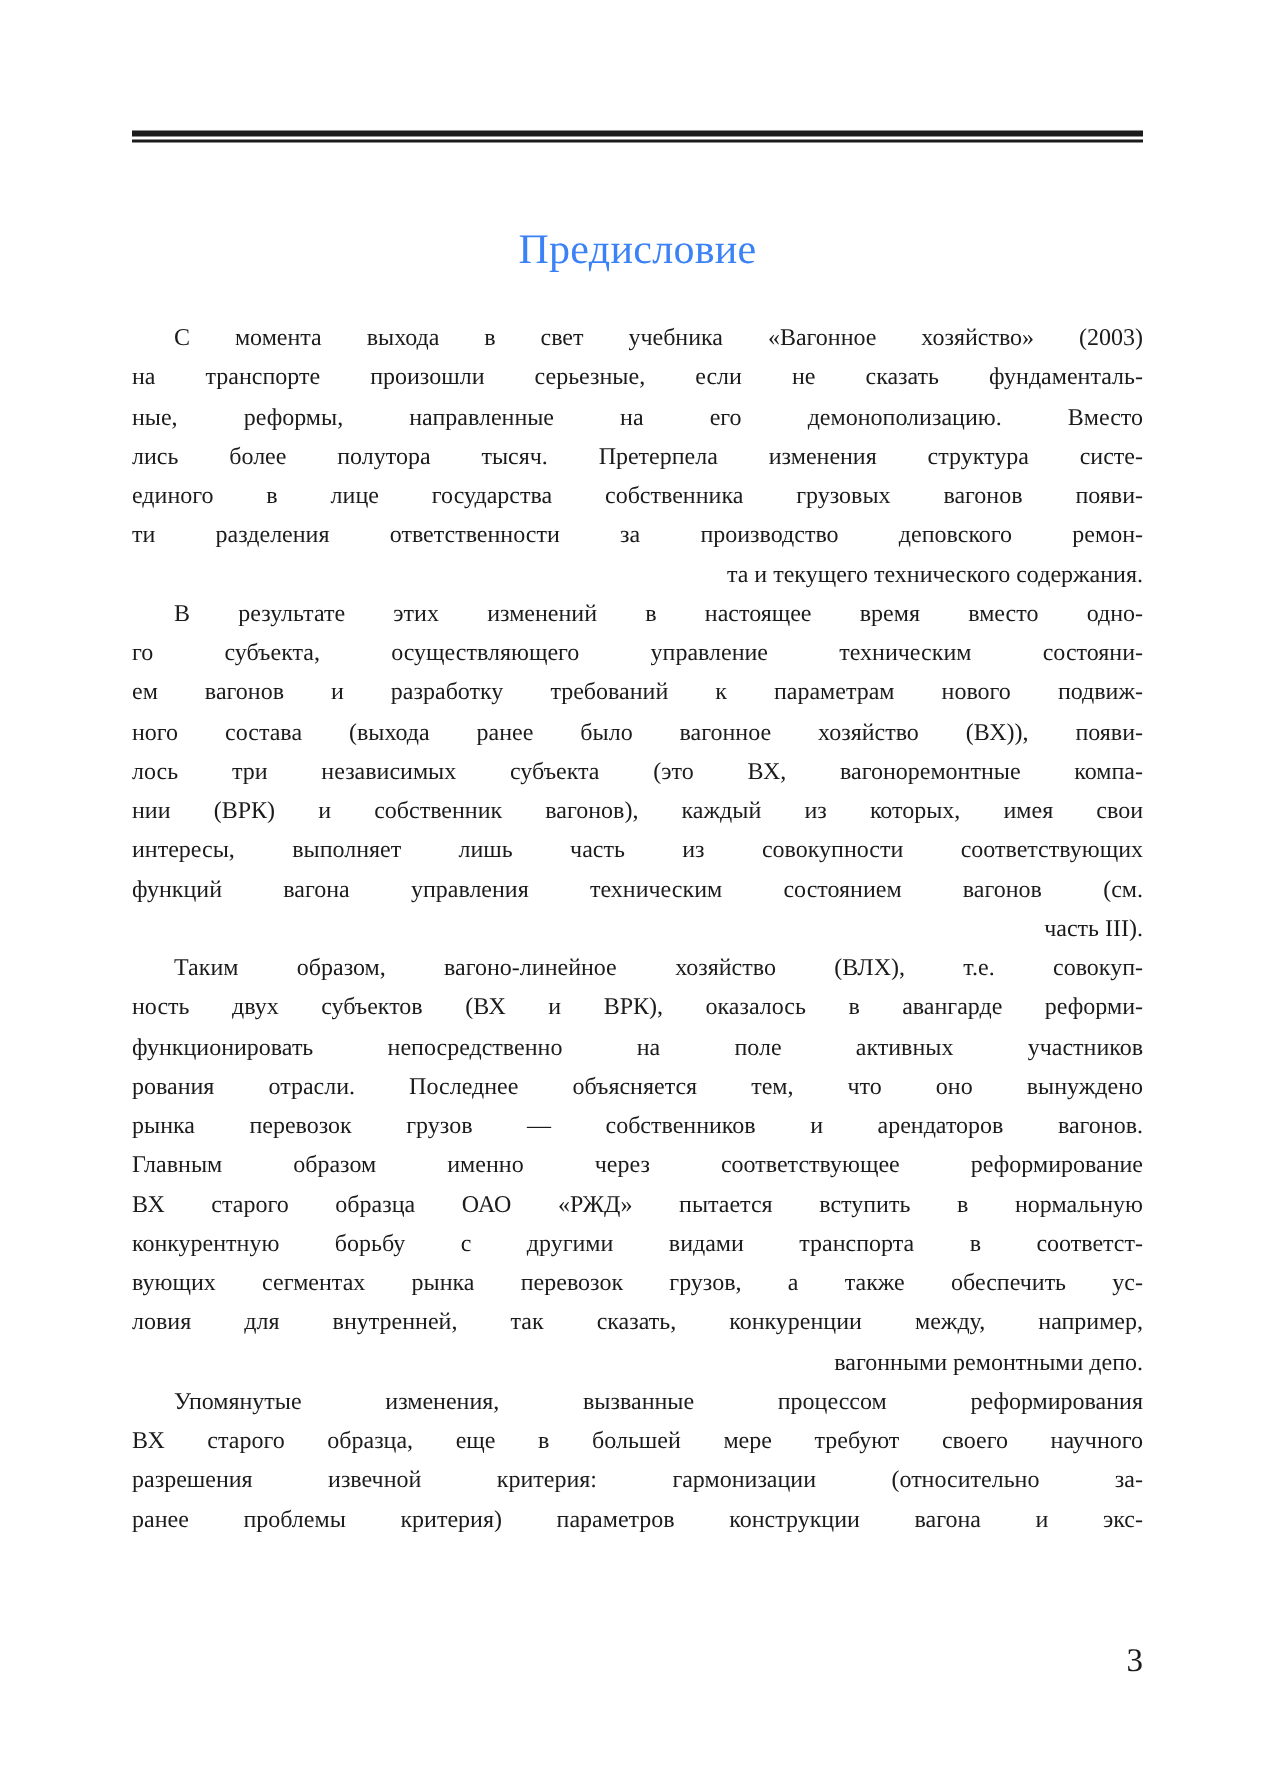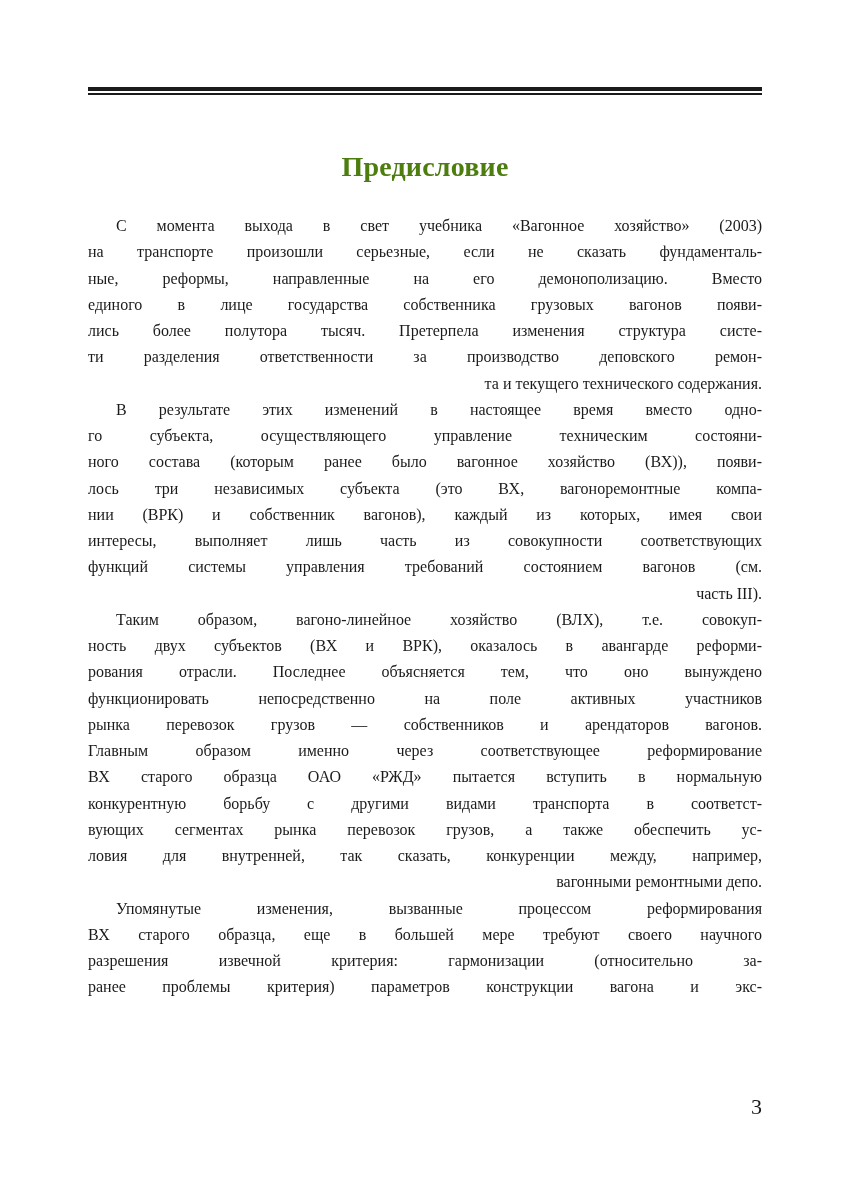--- a/index.html
+++ b/index.html
@@ -32,23 +32,23 @@
     background: #1b1b1b;
   }
   .title {
     position: absolute;
     left: 88px;
     top: 151px;
     width: 674px;
     margin: 0;
     text-align: center;
     font-size: 28px;
-    font-weight: bold;
+    font-weight: normal;
     letter-spacing: 0.2px;
-    color: #4d7c0f;
+    color: #3b82f6;
   }
   .body-text {
     position: absolute;
     left: 88px;
     top: 213px;
     width: 674px;
     font-size: 16px;
     line-height: 26.25px;
   }
   .paragraph {
@@ -90,40 +90,41 @@
     <div class="rule-thin"></div>
   </div>
 
   <h1 class="title">Предисловие</h1>
 
   <main class="body-text" id="paragraphs">
       <div class="paragraph">
         <div class="line just indent">С момента выхода в свет учебника «Вагонное хозяйство» (2003)</div>
         <div class="line just">на транспорте произошли серьезные, если не сказать фундаменталь-</div>
         <div class="line just">ные, реформы, направленные на его демонополизацию. Вместо</div>
+        <div class="line just">лись более полутора тысяч. Претерпела изменения структура систе-</div>
         <div class="line just">единого в лице государства собственника грузовых вагонов появи-</div>
-        <div class="line just">лись более полутора тысяч. Претерпела изменения структура систе-</div>
         <div class="line just">ти разделения ответственности за производство деповского ремон-</div>
         <div class="line">та и текущего технического содержания.</div>
       </div>
       <div class="paragraph">
         <div class="line just indent">В результате этих изменений в настоящее время вместо одно-</div>
         <div class="line just">го субъекта, осуществляющего управление техническим состояни-</div>
-        <div class="line just">ного состава (которым ранее было вагонное хозяйство (ВХ)), появи-</div>
+        <div class="line just">ем вагонов и разработку требований к параметрам нового подвиж-</div>
+        <div class="line just">ного состава (выхода ранее было вагонное хозяйство (ВХ)), появи-</div>
         <div class="line just">лось три независимых субъекта (это ВХ, вагоноремонтные компа-</div>
         <div class="line just">нии (ВРК) и собственник вагонов), каждый из которых, имея свои</div>
         <div class="line just">интересы, выполняет лишь часть из совокупности соответствующих</div>
-        <div class="line just">функций системы управления требований состоянием вагонов (см.</div>
+        <div class="line just">функций вагона управления техническим состоянием вагонов (см.</div>
         <div class="line">часть III).</div>
       </div>
       <div class="paragraph">
         <div class="line just indent">Таким образом, вагоно-линейное хозяйство (ВЛХ), т.е. совокуп-</div>
         <div class="line just">ность двух субъектов (ВХ и ВРК), оказалось в авангарде реформи-</div>
+        <div class="line just">функционировать непосредственно на поле активных участников</div>
         <div class="line just">рования отрасли. Последнее объясняется тем, что оно вынуждено</div>
-        <div class="line just">функционировать непосредственно на поле активных участников</div>
         <div class="line just">рынка перевозок грузов — собственников и арендаторов вагонов.</div>
         <div class="line just">Главным образом именно через соответствующее реформирование</div>
         <div class="line just">ВХ старого образца ОАО «РЖД» пытается вступить в нормальную</div>
         <div class="line just">конкурентную борьбу с другими видами транспорта в соответст-</div>
         <div class="line just">вующих сегментах рынка перевозок грузов, а также обеспечить ус-</div>
         <div class="line just">ловия для внутренней, так сказать, конкуренции между, например,</div>
         <div class="line">вагонными ремонтными депо.</div>
       </div>
       <div class="paragraph">
         <div class="line just indent">Упомянутые изменения, вызванные процессом реформирования</div>

